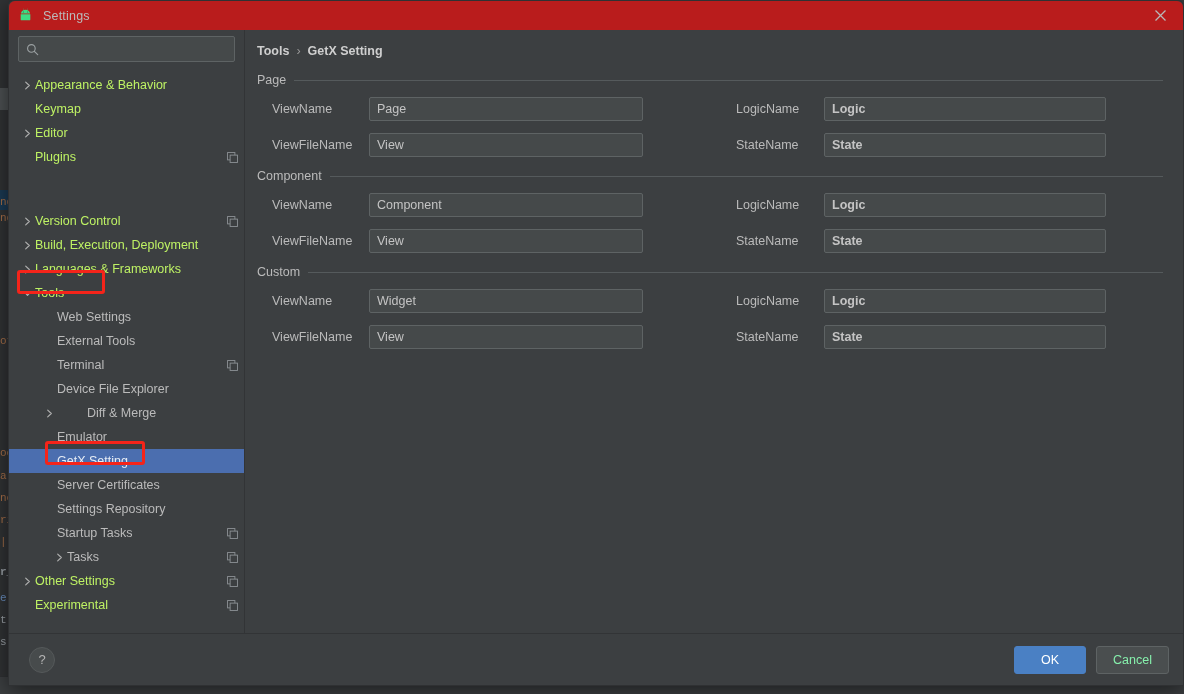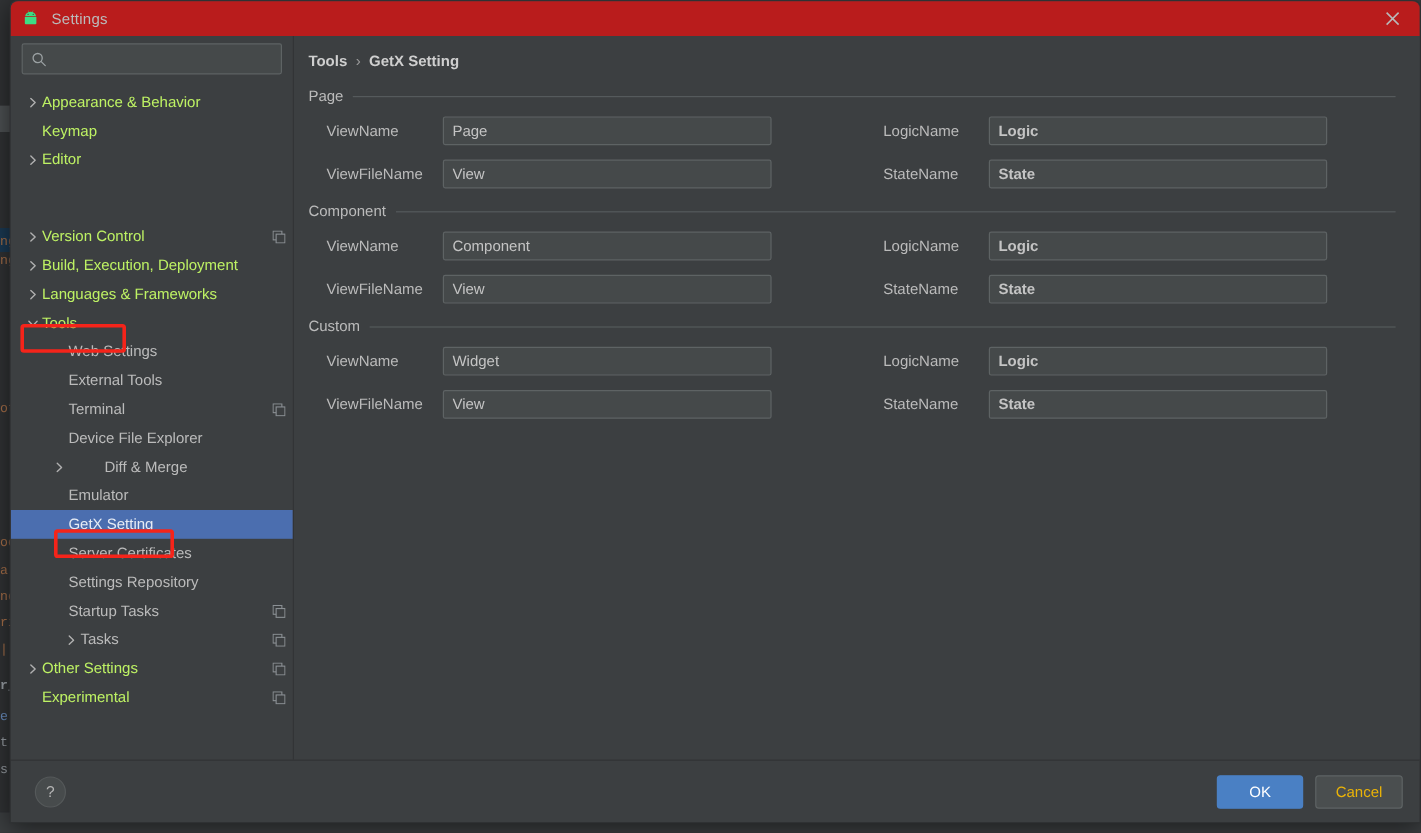--- a/index.html
+++ b/index.html
@@ -180,21 +180,21 @@
   .btn {
     height: 28px; min-width: 72px; padding: 0 16px;
     border-radius: 3px; font-size: 12.5px; cursor: pointer;
     display: flex; align-items: center; justify-content: center;
     font-family: "Liberation Sans", sans-serif;
   }
   .btn.primary {
     background: #4a80c4; border: 1px solid #4a80c4; color: #ffffff;
   }
   .btn.secondary {
-    background: #4a4e4f; border: 1px solid #5e6364; color: #eab308;
+    background: #4a4e4f; border: 1px solid #5e6364; color: #86efac;
   }
 
   
   #watermark {
     position: absolute; right: 8px; top: 8px;
     pointer-events: none; text-align: right; line-height: 1.05;
   }
   #wm-main {
     font-size: 19px; color: #c9cdd1; opacity: .82;
     letter-spacing: 1px; white-space: nowrap;
@@ -273,20 +273,28 @@
             <span class="tree-label">Keymap</span>
           </div>
           <div class="tree-row bold" style="padding-left: 10px;">
             <span class="arrow">
               <svg width="9" height="9" viewBox="0 0 10 10">
                 <path d="M3 1.2 L7 5 L3 8.8" stroke="#b0b0b0" stroke-width="1.3" fill="none" stroke-linecap="round" stroke-linejoin="round"></path>
               </svg>
             </span>
             <span class="tree-label">Editor</span>
           </div>
+          <div class="tree-row bold" style="padding-left: 10px;">
+            <span class="arrow"></span>
+            <span class="tree-label">Plugins</span>
+            <svg width="11" height="11" viewBox="0 0 12 12" class="badge-icon">
+              <rect x="0.6" y="0.6" width="8" height="8" stroke="#8b9094" fill="none" stroke-width="1"></rect>
+              <rect x="3.4" y="3.4" width="8" height="8" stroke="#8b9094" fill="#3c3f41" stroke-width="1"></rect>
+            </svg>
+          </div>
           <div class="tree-row bold" style="padding-left: 10px; margin-top: 40px;">
             <span class="arrow">
               <svg width="9" height="9" viewBox="0 0 10 10">
                 <path d="M3 1.2 L7 5 L3 8.8" stroke="#b0b0b0" stroke-width="1.3" fill="none" stroke-linecap="round" stroke-linejoin="round"></path>
               </svg>
             </span>
             <span class="tree-label">Version Control</span>
             <svg width="11" height="11" viewBox="0 0 12 12" class="badge-icon">
               <rect x="0.6" y="0.6" width="8" height="8" stroke="#8b9094" fill="none" stroke-width="1"></rect>
               <rect x="3.4" y="3.4" width="8" height="8" stroke="#8b9094" fill="#3c3f41" stroke-width="1"></rect>

